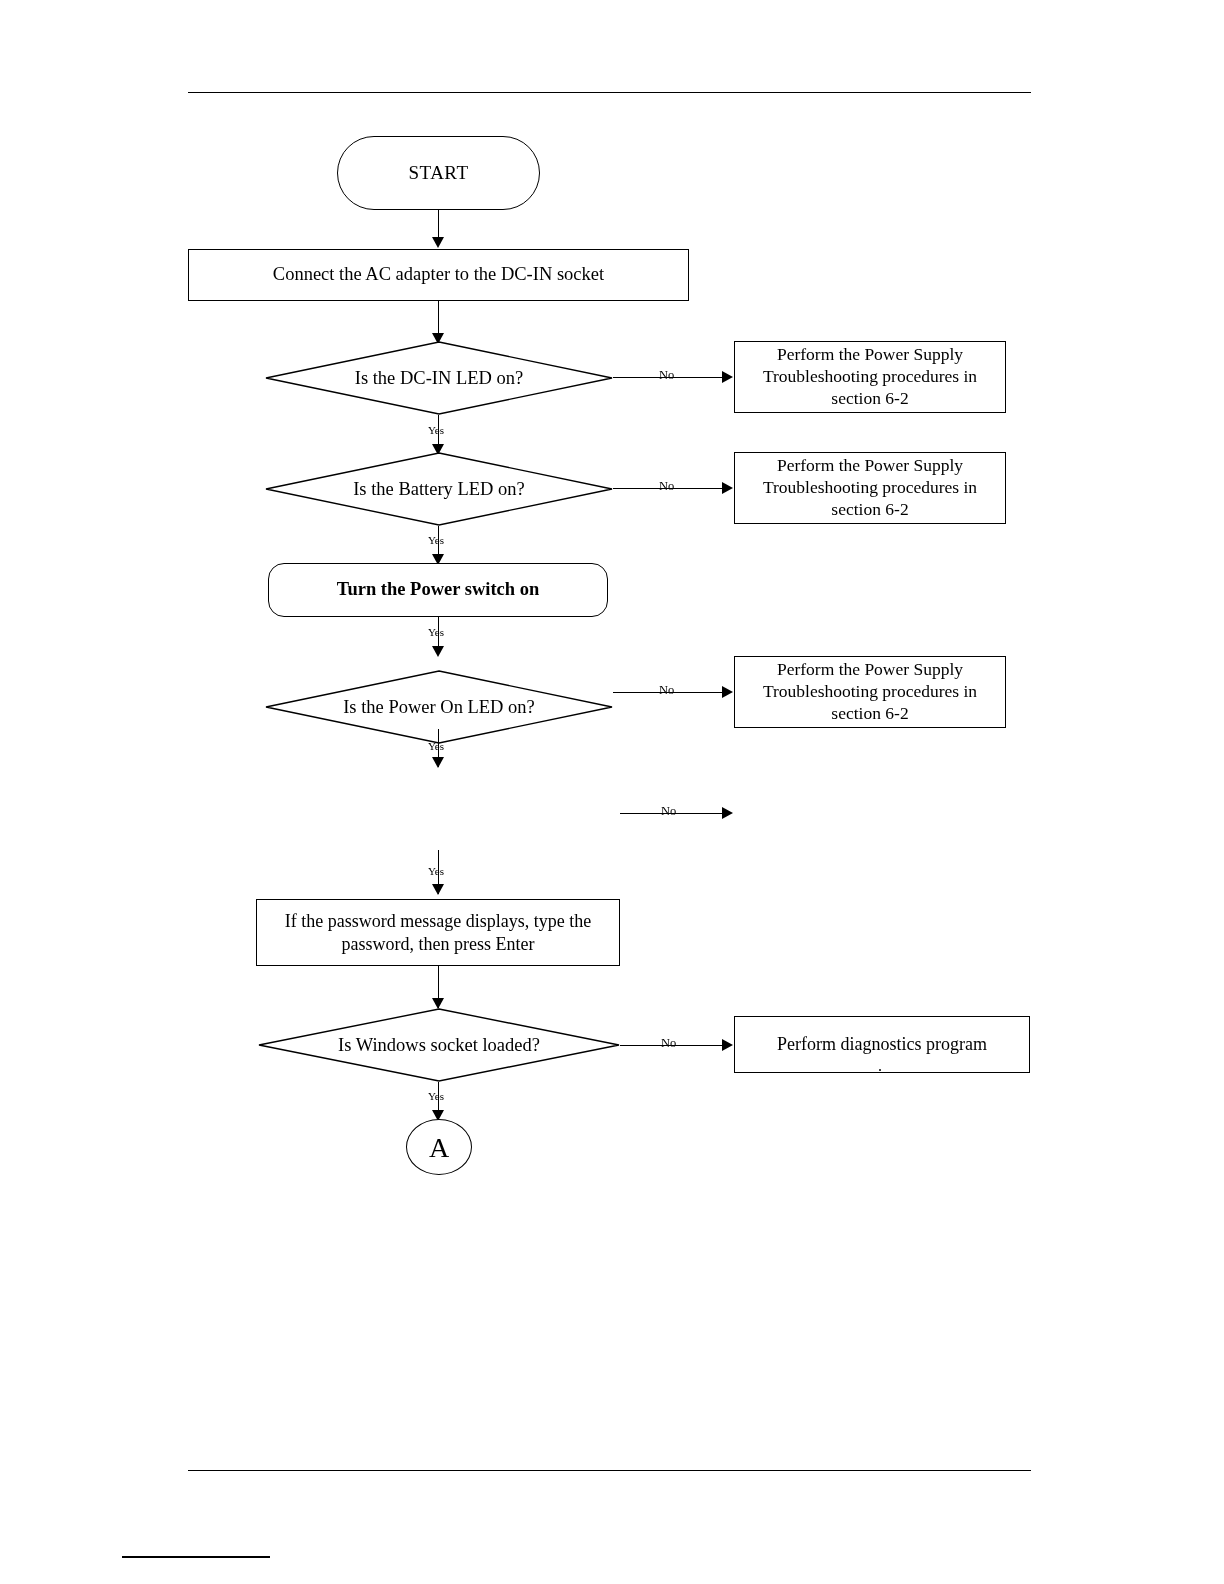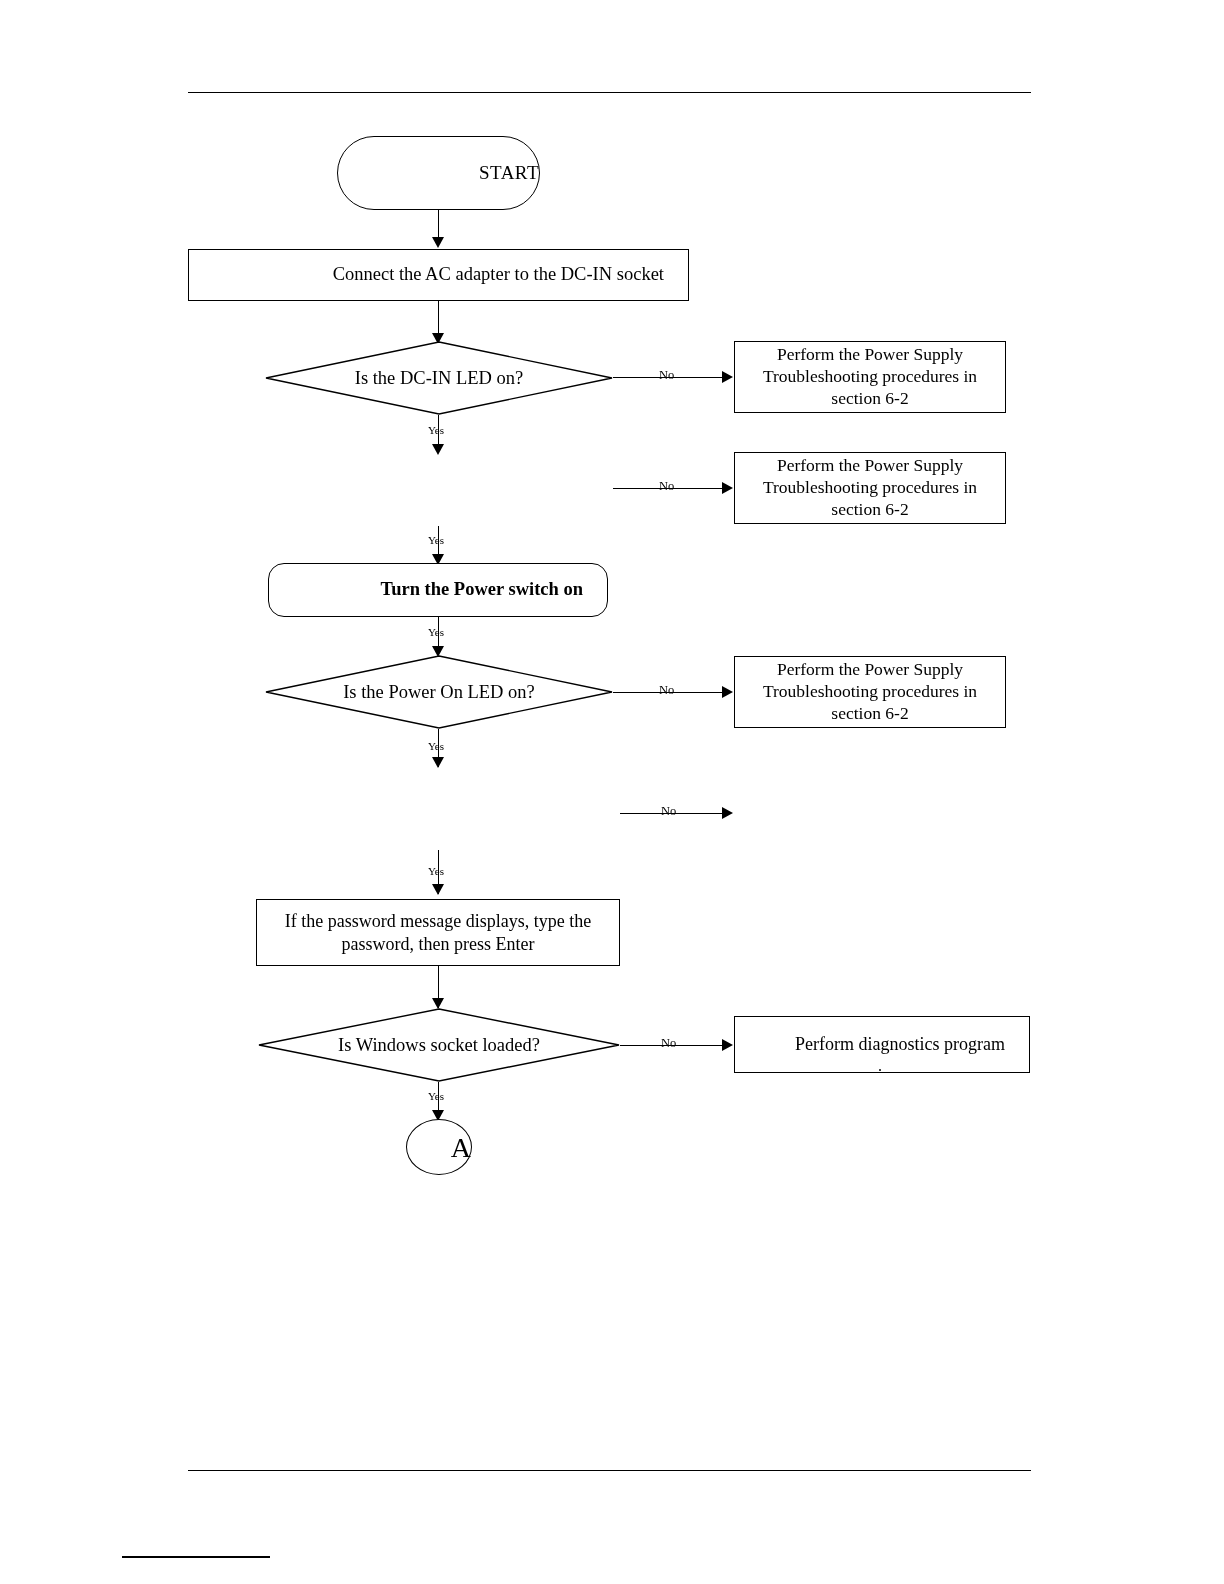--- a/index.html
+++ b/index.html
@@ -29,21 +29,21 @@
   .rule-top { left: 188px; top: 92px; width: 843px; }
   .rule-bottom { left: 188px; top: 1470px; width: 843px; }
   .rule-footer { left: 122px; top: 1556px; width: 148px; height: 2px; }
 
   
   .node {
     position: absolute;
     box-sizing: border-box;
     display: flex;
     align-items: center;
-    justify-content: flex-end;
+    justify-content: center;
     text-align: center;
     line-height: 1.25;
   }
   .proc {
     border: 1.3px solid #000000;
     background: #ffffff;
     font-size: 18.5px;
     padding: 2px 24px;
   }
   .terminal {
@@ -155,20 +155,28 @@
   <div class="edge-label" style="left:659px; top:368px;">No</div>
 
   <div class="node proc" style="left:734px; top:341px; width:272px; height:72px; font-size:17.5px;">
     <span>Perform the Power Supply Troubleshooting procedures in section 6-2</span>
   </div>
 
   <div class="vline" style="left:438px; top:415px; height:38px;"></div>
   <div class="arrow-down" style="left:432px; top:444px;"></div>
   <div class="edge-label yes" style="left:428px; top:424px;">Yes</div>
 
+  <div class="decision" style="left:265px; top:452px; width:348px; height:74px;">
+    <svg width="348" height="74" viewBox="0 0 348 74">
+      <polygon points="174,1 347,37 174,73 1,37" fill="#ffffff" stroke="#000000" stroke-width="1.4"></polygon>
+    </svg>
+    <div class="dlabel">
+        <span>Is the Battery LED on?</span>
+      </div>
+  </div>
 
   <div class="hline" style="left:613px; top:488px; width:112px;"></div>
   <div class="arrow-right" style="left:722px; top:482px;"></div>
   <div class="edge-label" style="left:659px; top:479px;">No</div>
 
   <div class="node proc" style="left:734px; top:452px; width:272px; height:72px; font-size:17.5px;">
     <span>Perform the Power Supply Troubleshooting procedures in section 6-2</span>
   </div>
 
   <div class="vline" style="left:438px; top:526px; height:38px;"></div>
@@ -176,21 +184,21 @@
   <div class="edge-label yes" style="left:428px; top:534px;">Yes</div>
 
   <div class="node proc" style="left:268px; top:563px; width:340px; height:54px; font-weight:bold;border-radius:16px;">
     <span>Turn the Power switch on</span>
   </div>
 
   <div class="vline" style="left:438px; top:617px; height:38px;"></div>
   <div class="arrow-down" style="left:432px; top:646px;"></div>
   <div class="edge-label yes" style="left:428px; top:626px;">Yes</div>
 
-  <div class="decision" style="left:265px; top:655px; width:348px; height:74px;">
+  <div class="decision" style="left:265px; top:670px; width:348px; height:74px;">
     <svg width="348" height="74" viewBox="0 0 348 74">
       <polygon points="174,1 347,37 174,73 1,37" fill="#ffffff" stroke="#000000" stroke-width="1.4"></polygon>
     </svg>
     <div class="dlabel">
         <span>Is the Power On LED on?</span>
       </div>
   </div>
 
   <div class="hline" style="left:613px; top:692px; width:112px;"></div>
   <div class="arrow-right" style="left:722px; top:686px;"></div>

